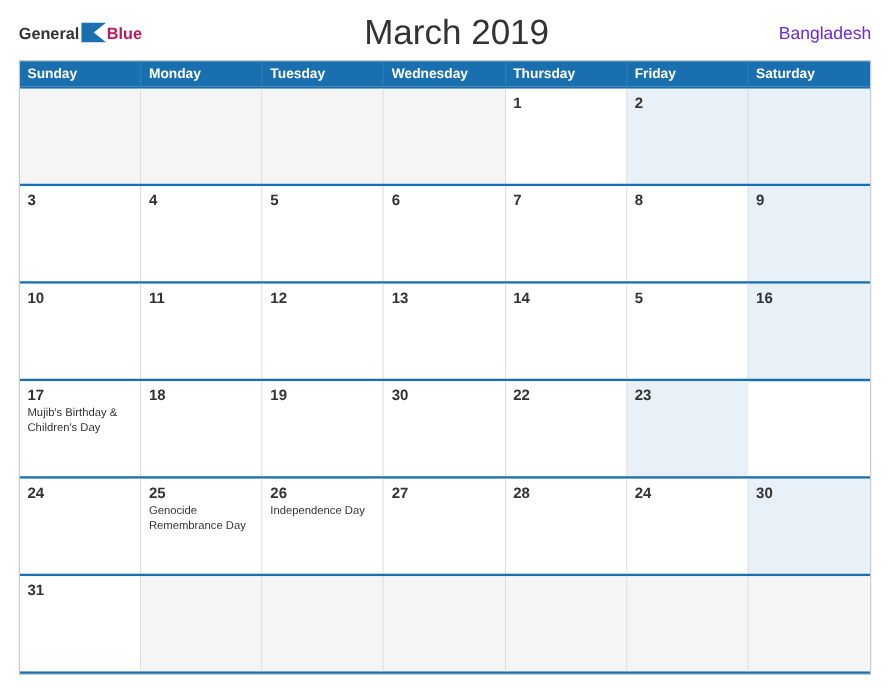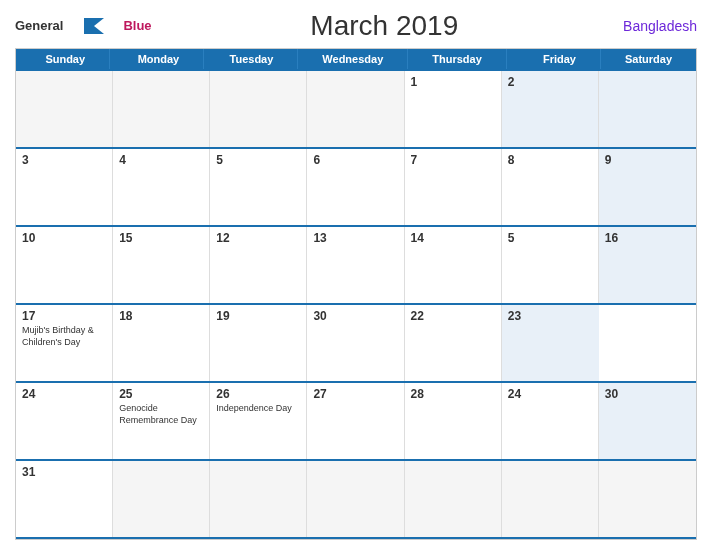--- a/index.html
+++ b/index.html
@@ -19,24 +19,24 @@
       flex-direction: column;
     }
     .header {
       display: flex;
       align-items: center;
       justify-content: space-between;
       margin-bottom: 6px;
     }
     .logo {
       display: flex;
+      align-items: center;
       font-size: 13px;
       font-weight: bold;
       color: #333;
-      gap: 19px;
     }
     .logo-general {
       color: #333;
       font-weight: bold;
     }
     .logo-blue {
       color: #be185d;
       font-weight: bold;
     }
     .logo-flag {
@@ -65,22 +65,22 @@
     }
     .cal-header-row {
       display: grid;
       grid-template-columns: repeat(7, 1fr);
       background: #1a6faf;
     }
     .cal-header-cell {
       color: #fff;
       font-size: 11px;
       font-weight: bold;
-      padding: 4px 24px;
-      text-align: right;
+      padding: 4px 6px;
+      text-align: left;
       border-right: 1px solid #2a7fbf;
     }
     .cal-header-cell:last-child {
       border-right: none;
     }
     .cal-body {
       flex: 1;
       display: flex;
       flex-direction: column;
     }
@@ -189,21 +189,21 @@
         <div class="cal-cell saturday">
           <span class="day-num">9</span>
         </div>
       </div>
 
       <div class="cal-week">
         <div class="cal-cell">
           <span class="day-num">10</span>
         </div>
         <div class="cal-cell">
-          <span class="day-num">15</span>
+          <span class="day-num">11</span>
         </div>
         <div class="cal-cell">
           <span class="day-num">12</span>
         </div>
         <div class="cal-cell">
           <span class="day-num">13</span>
         </div>
         <div class="cal-cell">
           <span class="day-num">14</span>
         </div>

